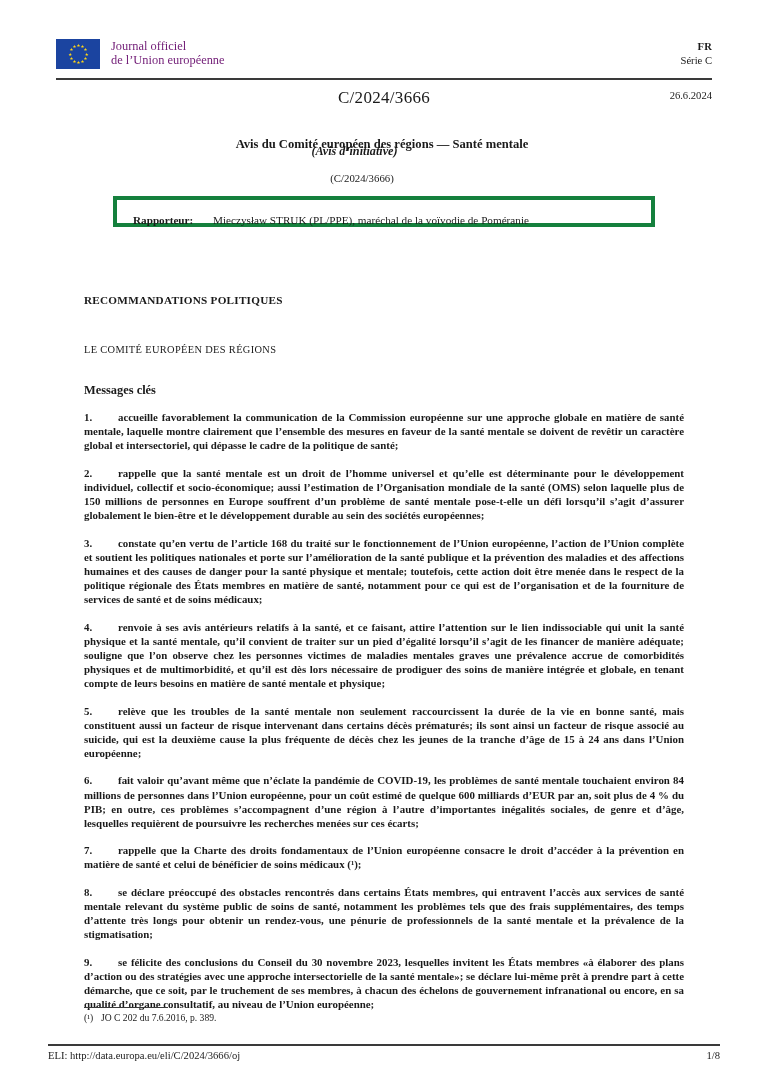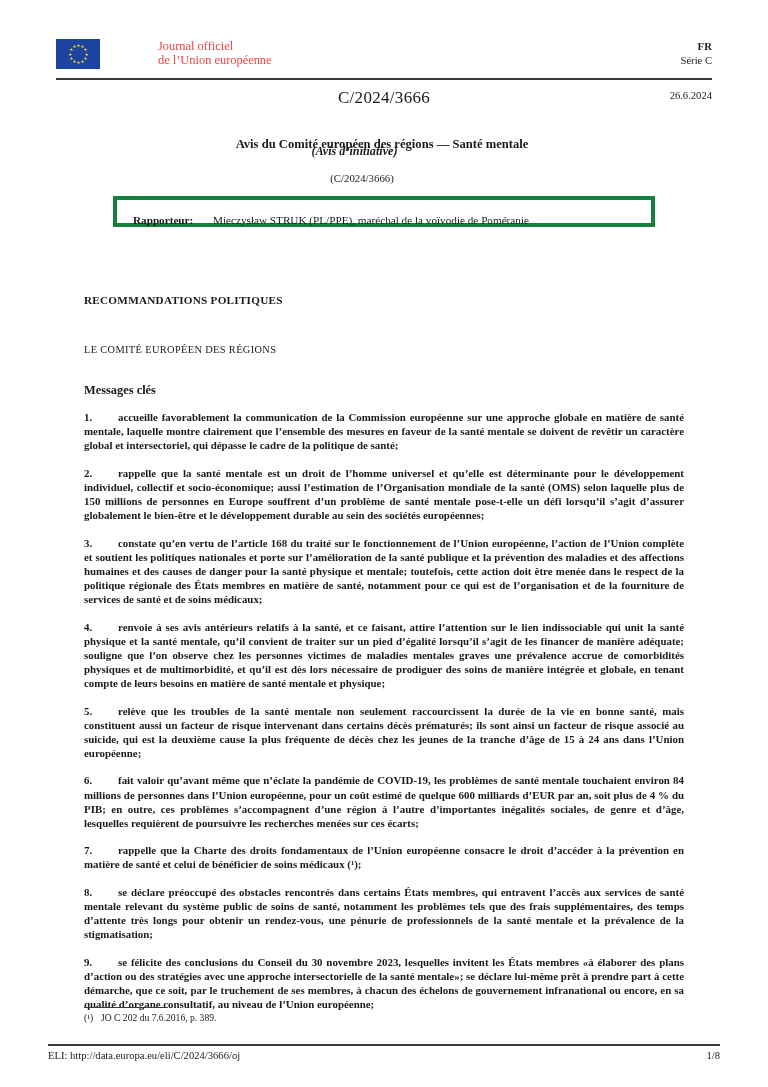--- a/index.html
+++ b/index.html
@@ -51,23 +51,22 @@
     height: 3px;
     color: #ffd617;
     font-size: 4.4px;
     line-height: 3px;
     text-align: center;
   }
   .journal-title {
     font-family: "Liberation Serif", serif;
     font-size: 12.4px;
     line-height: 14.2px;
-    color: #ef4444;
+    color: #701a75;
     padding-top: 1px;
-    margin-left: 47px;
   }
   .journal-title div { white-space: nowrap; }
 
   .masthead-right {
     text-align: right;
     font-family: "Liberation Serif", serif;
     font-size: 10.6px;
     line-height: 14.2px;
     padding-top: 2px;
   }

